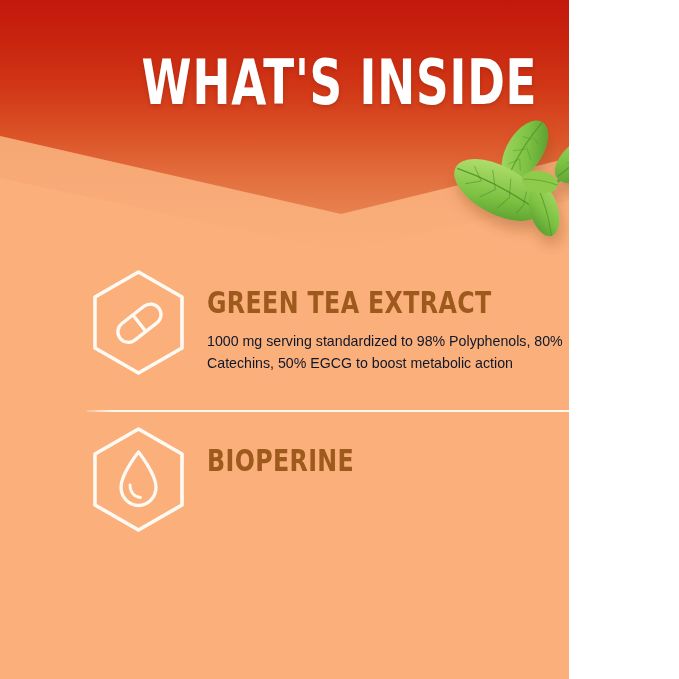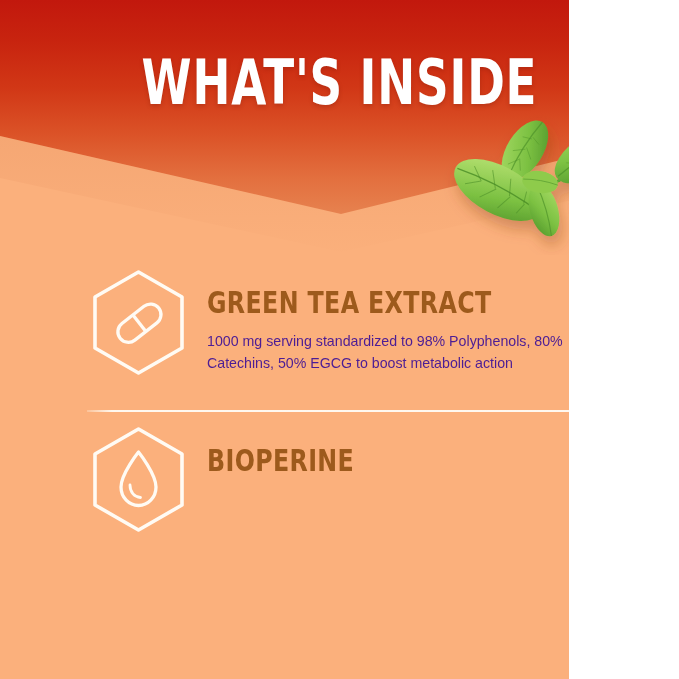--- a/index.html
+++ b/index.html
@@ -115,21 +115,21 @@
     transform-origin: 0 50%;
     white-space: nowrap;
     margin: 0 0 13px 0;
   }
 
   .body-copy {
     font-family: "Liberation Sans", sans-serif;
     font-weight: 400;
     font-size: 14.2px;
     line-height: 1.52;
-    color: #4c1d95;
+    color: #0f172a;
     margin: 0;
     max-width: 390px;
   }
 
   
   .divider {
     position: absolute;
     left: 87px;
     top: 410px;
     width: 506px;

